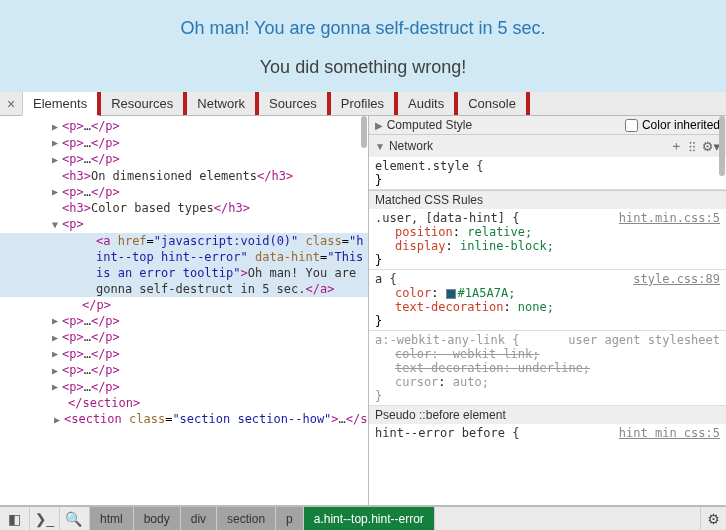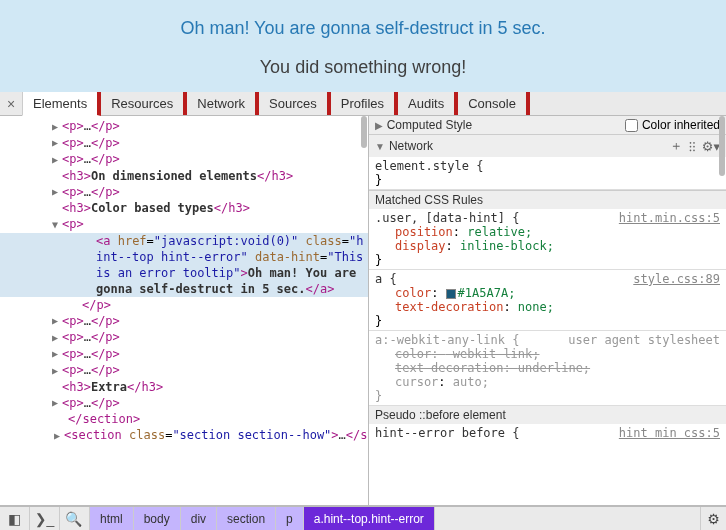--- a/index.html
+++ b/index.html
@@ -15,21 +15,21 @@
 .main { flex: 1; display: flex; overflow: hidden; border-bottom: 1px solid #bbb; }
 .dom-panel { flex: 1; overflow: auto; font-family: Menlo, Consolas, monospace; font-size: 12px; line-height: 16px; padding: 2px 0; position: relative; }
 .dom-panel .scrollthumb { position: absolute; right: 1px; top: 0; width: 6px; height: 32px; background: #bbb; border-radius: 3px; }
 .sidebar { width: 358px; border-left: 1px solid #bbb; display: flex; flex-direction: column; overflow: hidden; font-family: Menlo, Consolas, monospace; font-size: 12px; position: relative; }
 .sidebar .scrollthumb { position: absolute; right: 1px; top: 0; width: 6px; height: 60px; background: #bbb; border-radius: 3px; }
 .node { white-space: nowrap; padding: 0 4px 0 0; }
 .arrow { display: inline-block; width: 10px; color: #777; font-size: 10px; vertical-align: middle; }
 .tagc { color: #a71a87; }
 .attrn { color: #9b6a32; }
 .attrv { color: #1a1aa5; }
-.textnode { color: #333; font-weight: bold; }
+.textnode { color: #333; }
 .ellips { color: #333; }
 .highlighted { background: #d6e6f2; }
 .highlightwrap { white-space: normal; word-break: break-all; }
 .ml-0 { padding-left: 52px; }
 .ml-1 { padding-left: 82px; }
 .ml-2 { padding-left: 96px; }
 .ml-sec { padding-left: 54px; }
 .side-sec { border-bottom: 1px solid #ccc; }
 .side-head { display: flex; align-items: center; background: #eee; padding: 2px 6px; font-family: "Lucida Grande", Helvetica, sans-serif; font-size: 12px; }
 .side-head .tw { color: #777; margin-right: 4px; font-size: 10px; }
@@ -42,22 +42,22 @@
 .propn { color: #c84125; }
 .propv { color: #15803d; }
 .link { float: right; color: #888; text-decoration: underline; cursor: pointer; font-family: Menlo, monospace; }
 .ua-comment { color: #999; }
 .strike { text-decoration: line-through; color: #999; }
 .strike .propn, .strike .propv { color: #999; }
 .swatch { display: inline-block; width: 10px; height: 10px; background: #1A5A7A; border: 1px solid #888; vertical-align: middle; margin-right: 2px; }
 .statusbar { height: 24px; background: #eaeaea; display: flex; align-items: stretch; border-top: 1px solid #bbb; }
 .sbtn { width: 30px; display: flex; align-items: center; justify-content: center; border-right: 1px solid #ccc; color: #555; font-size: 14px; cursor: pointer; }
 .crumbs { flex: 1; display: flex; align-items: stretch; overflow: hidden; }
-.crumb { padding: 0 10px; display: flex; align-items: center; border-right: 1px solid #ccc; color: #333; font-family: "Lucida Grande", sans-serif; font-size: 12px; cursor: pointer; background: #c4b5fd; }
-.crumb.sel { background: #6d28d9; color: #fff; }
+.crumb { padding: 0 10px; display: flex; align-items: center; border-right: 1px solid #ccc; color: #333; font-family: "Lucida Grande", sans-serif; font-size: 12px; cursor: pointer; background: #a3a3a3; }
+.crumb.sel { background: #15803d; color: #fff; }
 .gearbtn { width: 26px; display: flex; align-items: center; justify-content: center; border-left: 1px solid #ccc; font-size: 14px; color: #444; cursor: pointer; }
 </style>
 </head>
 <body>
 
 <div class="page-header">
   <h1>Oh man! You are gonna self-destruct in 5 sec.</h1>
   <h2>You did something wrong!</h2>
 </div>
 
@@ -95,21 +95,20 @@
       <div class="highlightwrap"><span class="tagc">&lt;a </span><span class="attrn">href</span>=<span class="attrv">"javascript:void(0)"</span> <span class="attrn">class</span>=<span class="attrv">"hint--top  hint--error"</span> <span class="attrn">data-hint</span>=<span class="attrv">"This is an error tooltip"</span><span class="tagc">&gt;</span><span class="textnode">Oh man! You are gonna self-destruct in 5 sec.</span><span class="tagc">&lt;/a&gt;</span></div>
     </div>
 
     <div class="node ml-1"><span class="tagc">&lt;/p&gt;</span></div>
 
     <div class="node ml-0"><span class="arrow">▶</span><span class="tagc">&lt;p&gt;</span><span class="ellips">…</span><span class="tagc">&lt;/p&gt;</span></div>
     <div class="node ml-0"><span class="arrow">▶</span><span class="tagc">&lt;p&gt;</span><span class="ellips">…</span><span class="tagc">&lt;/p&gt;</span></div>
     <div class="node ml-0"><span class="arrow">▶</span><span class="tagc">&lt;p&gt;</span><span class="ellips">…</span><span class="tagc">&lt;/p&gt;</span></div>
     <div class="node ml-0"><span class="arrow">▶</span><span class="tagc">&lt;p&gt;</span><span class="ellips">…</span><span class="tagc">&lt;/p&gt;</span></div>
 
-    <div class="node ml-0"><span class="arrow"></span><span class="tagc">&lt;h3&gt;</span><span class="textnode">Extra</span><span class="tagc">&lt;/h3&gt;</span></div>
 
     <div class="node ml-0"><span class="arrow">▶</span><span class="tagc">&lt;p&gt;</span><span class="ellips">…</span><span class="tagc">&lt;/p&gt;</span></div>
 
     <div class="node" style="padding-left:68px"><span class="tagc">&lt;/section&gt;</span></div>
 
     <div class="node ml-sec"><span class="arrow">▶</span><span class="tagc">&lt;section </span><span class="attrn">class</span>=<span class="attrv">"section  section--how"</span><span class="tagc">&gt;</span><span class="ellips">…</span><span class="tagc">&lt;/section&gt;</span></div>
   </div>
 
   <div class="sidebar">
     <div class="scrollthumb"></div>

